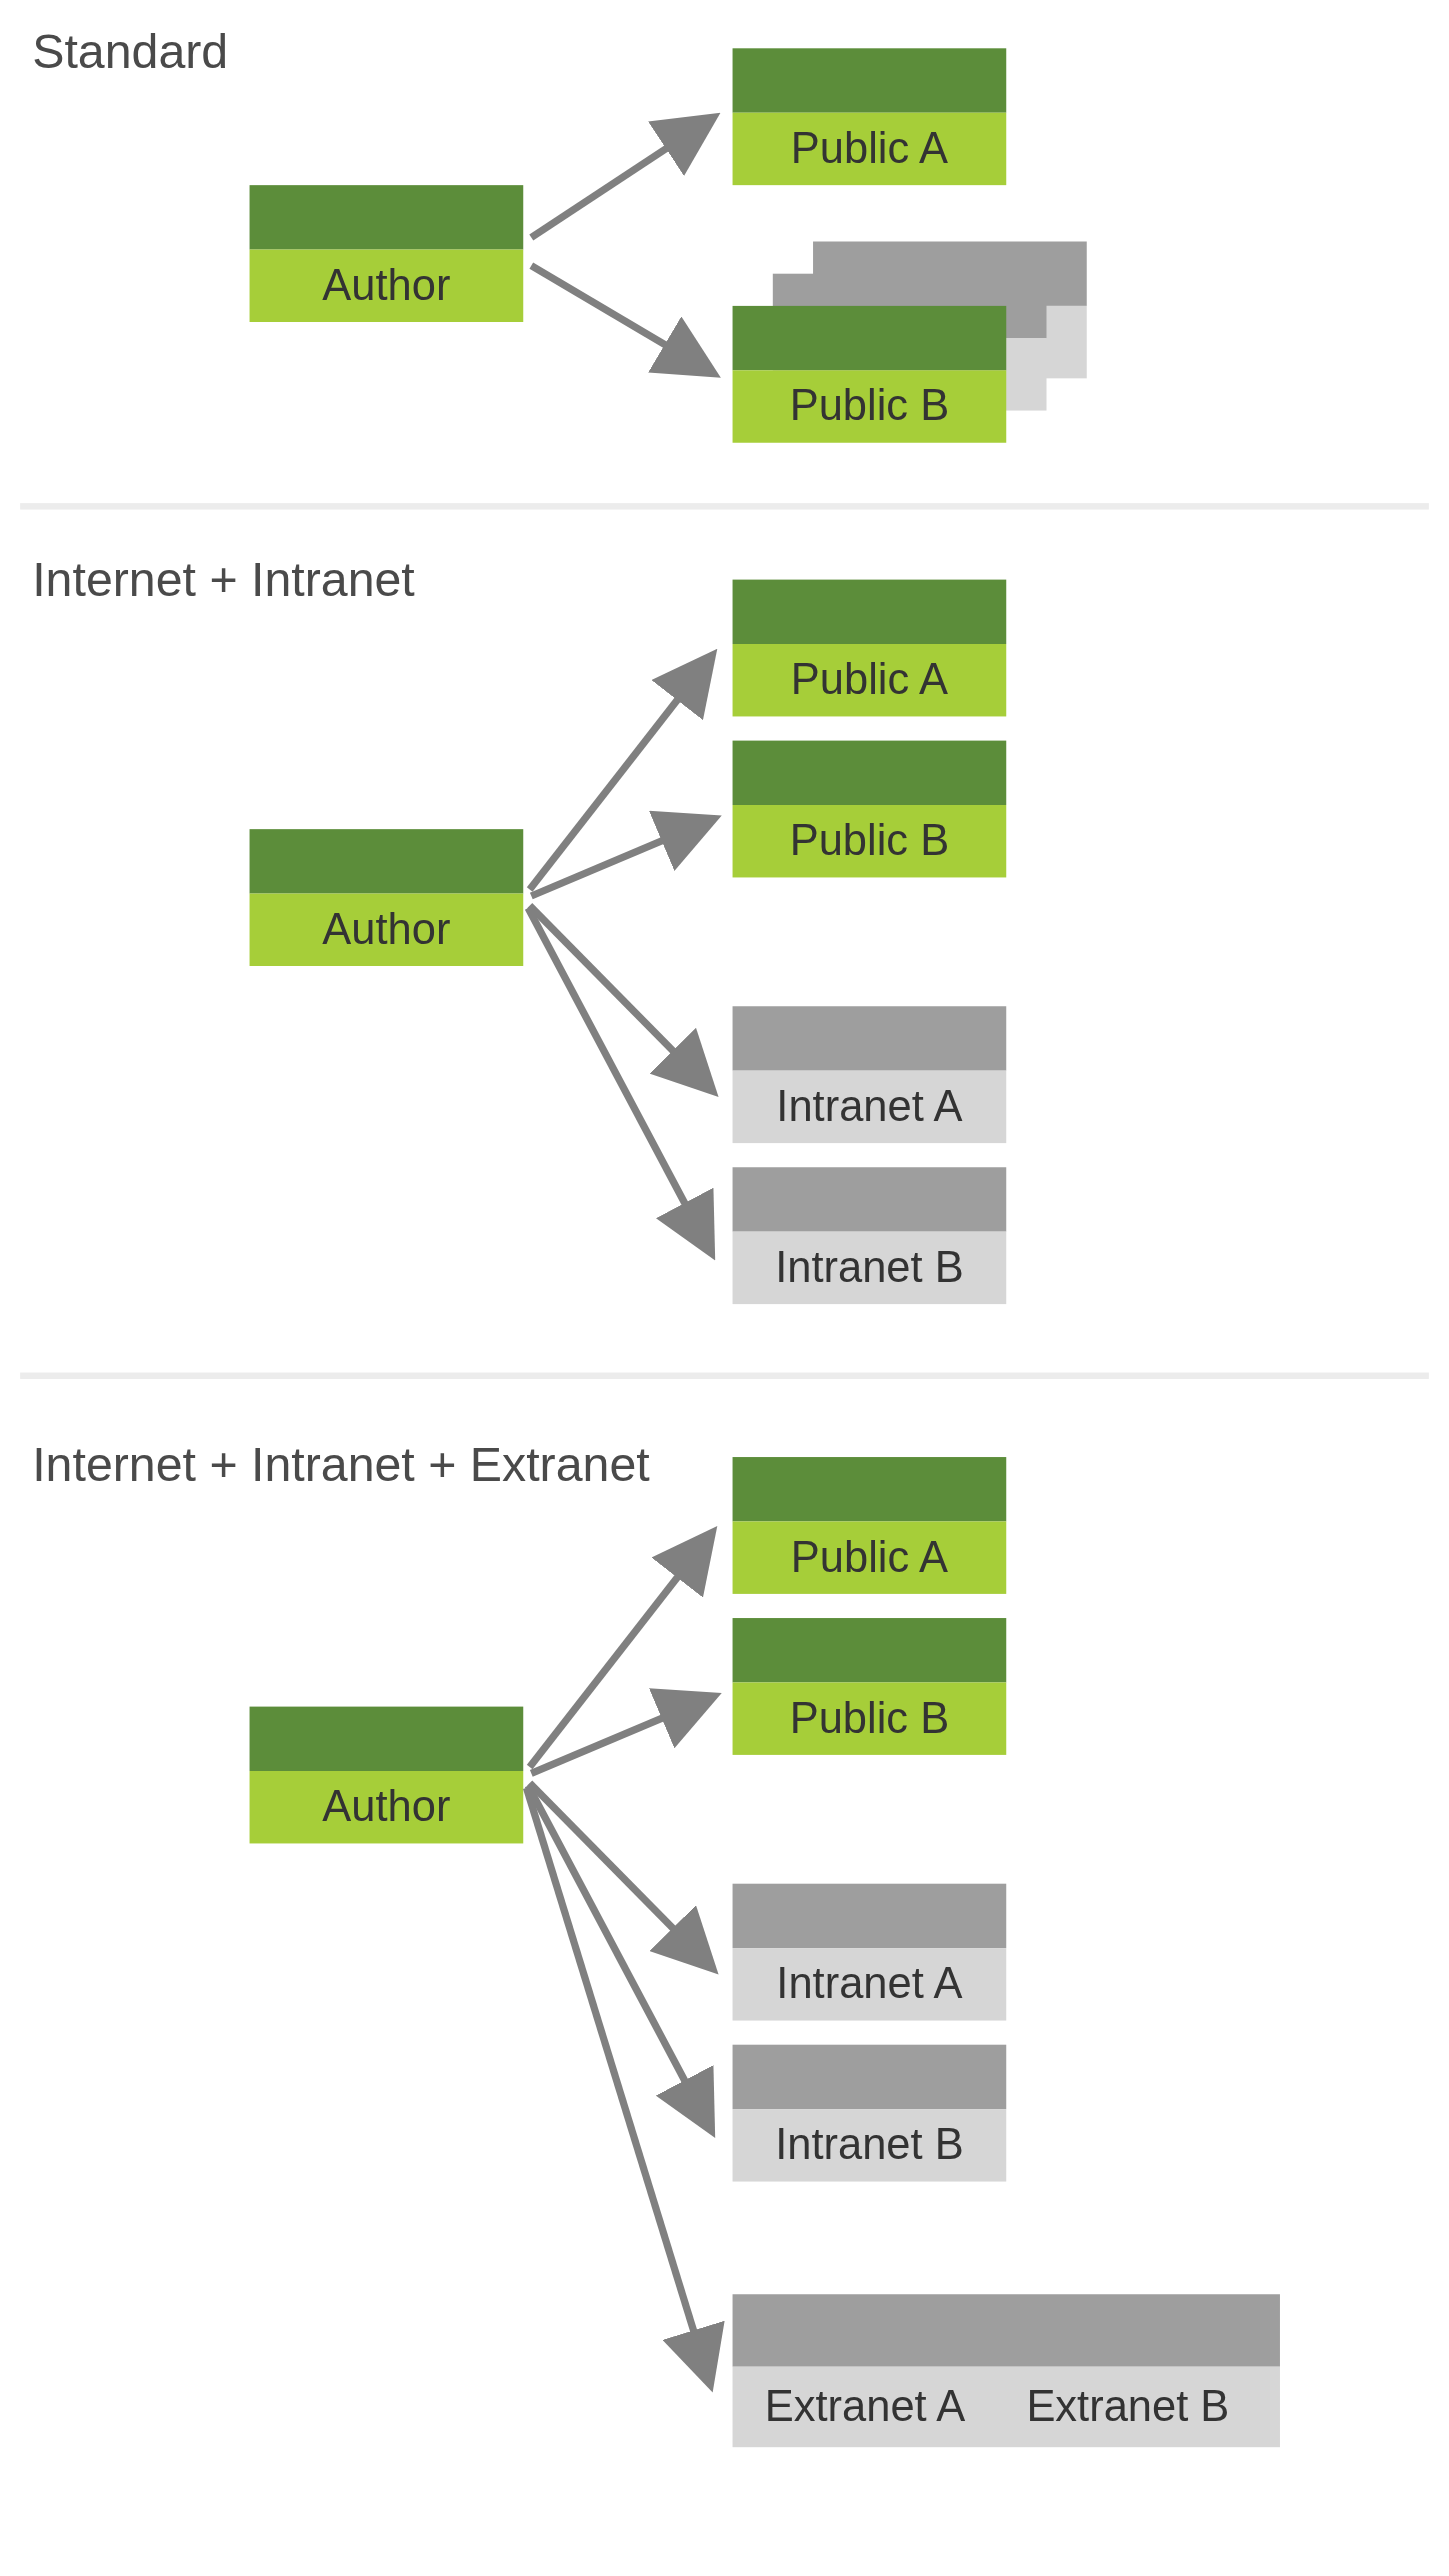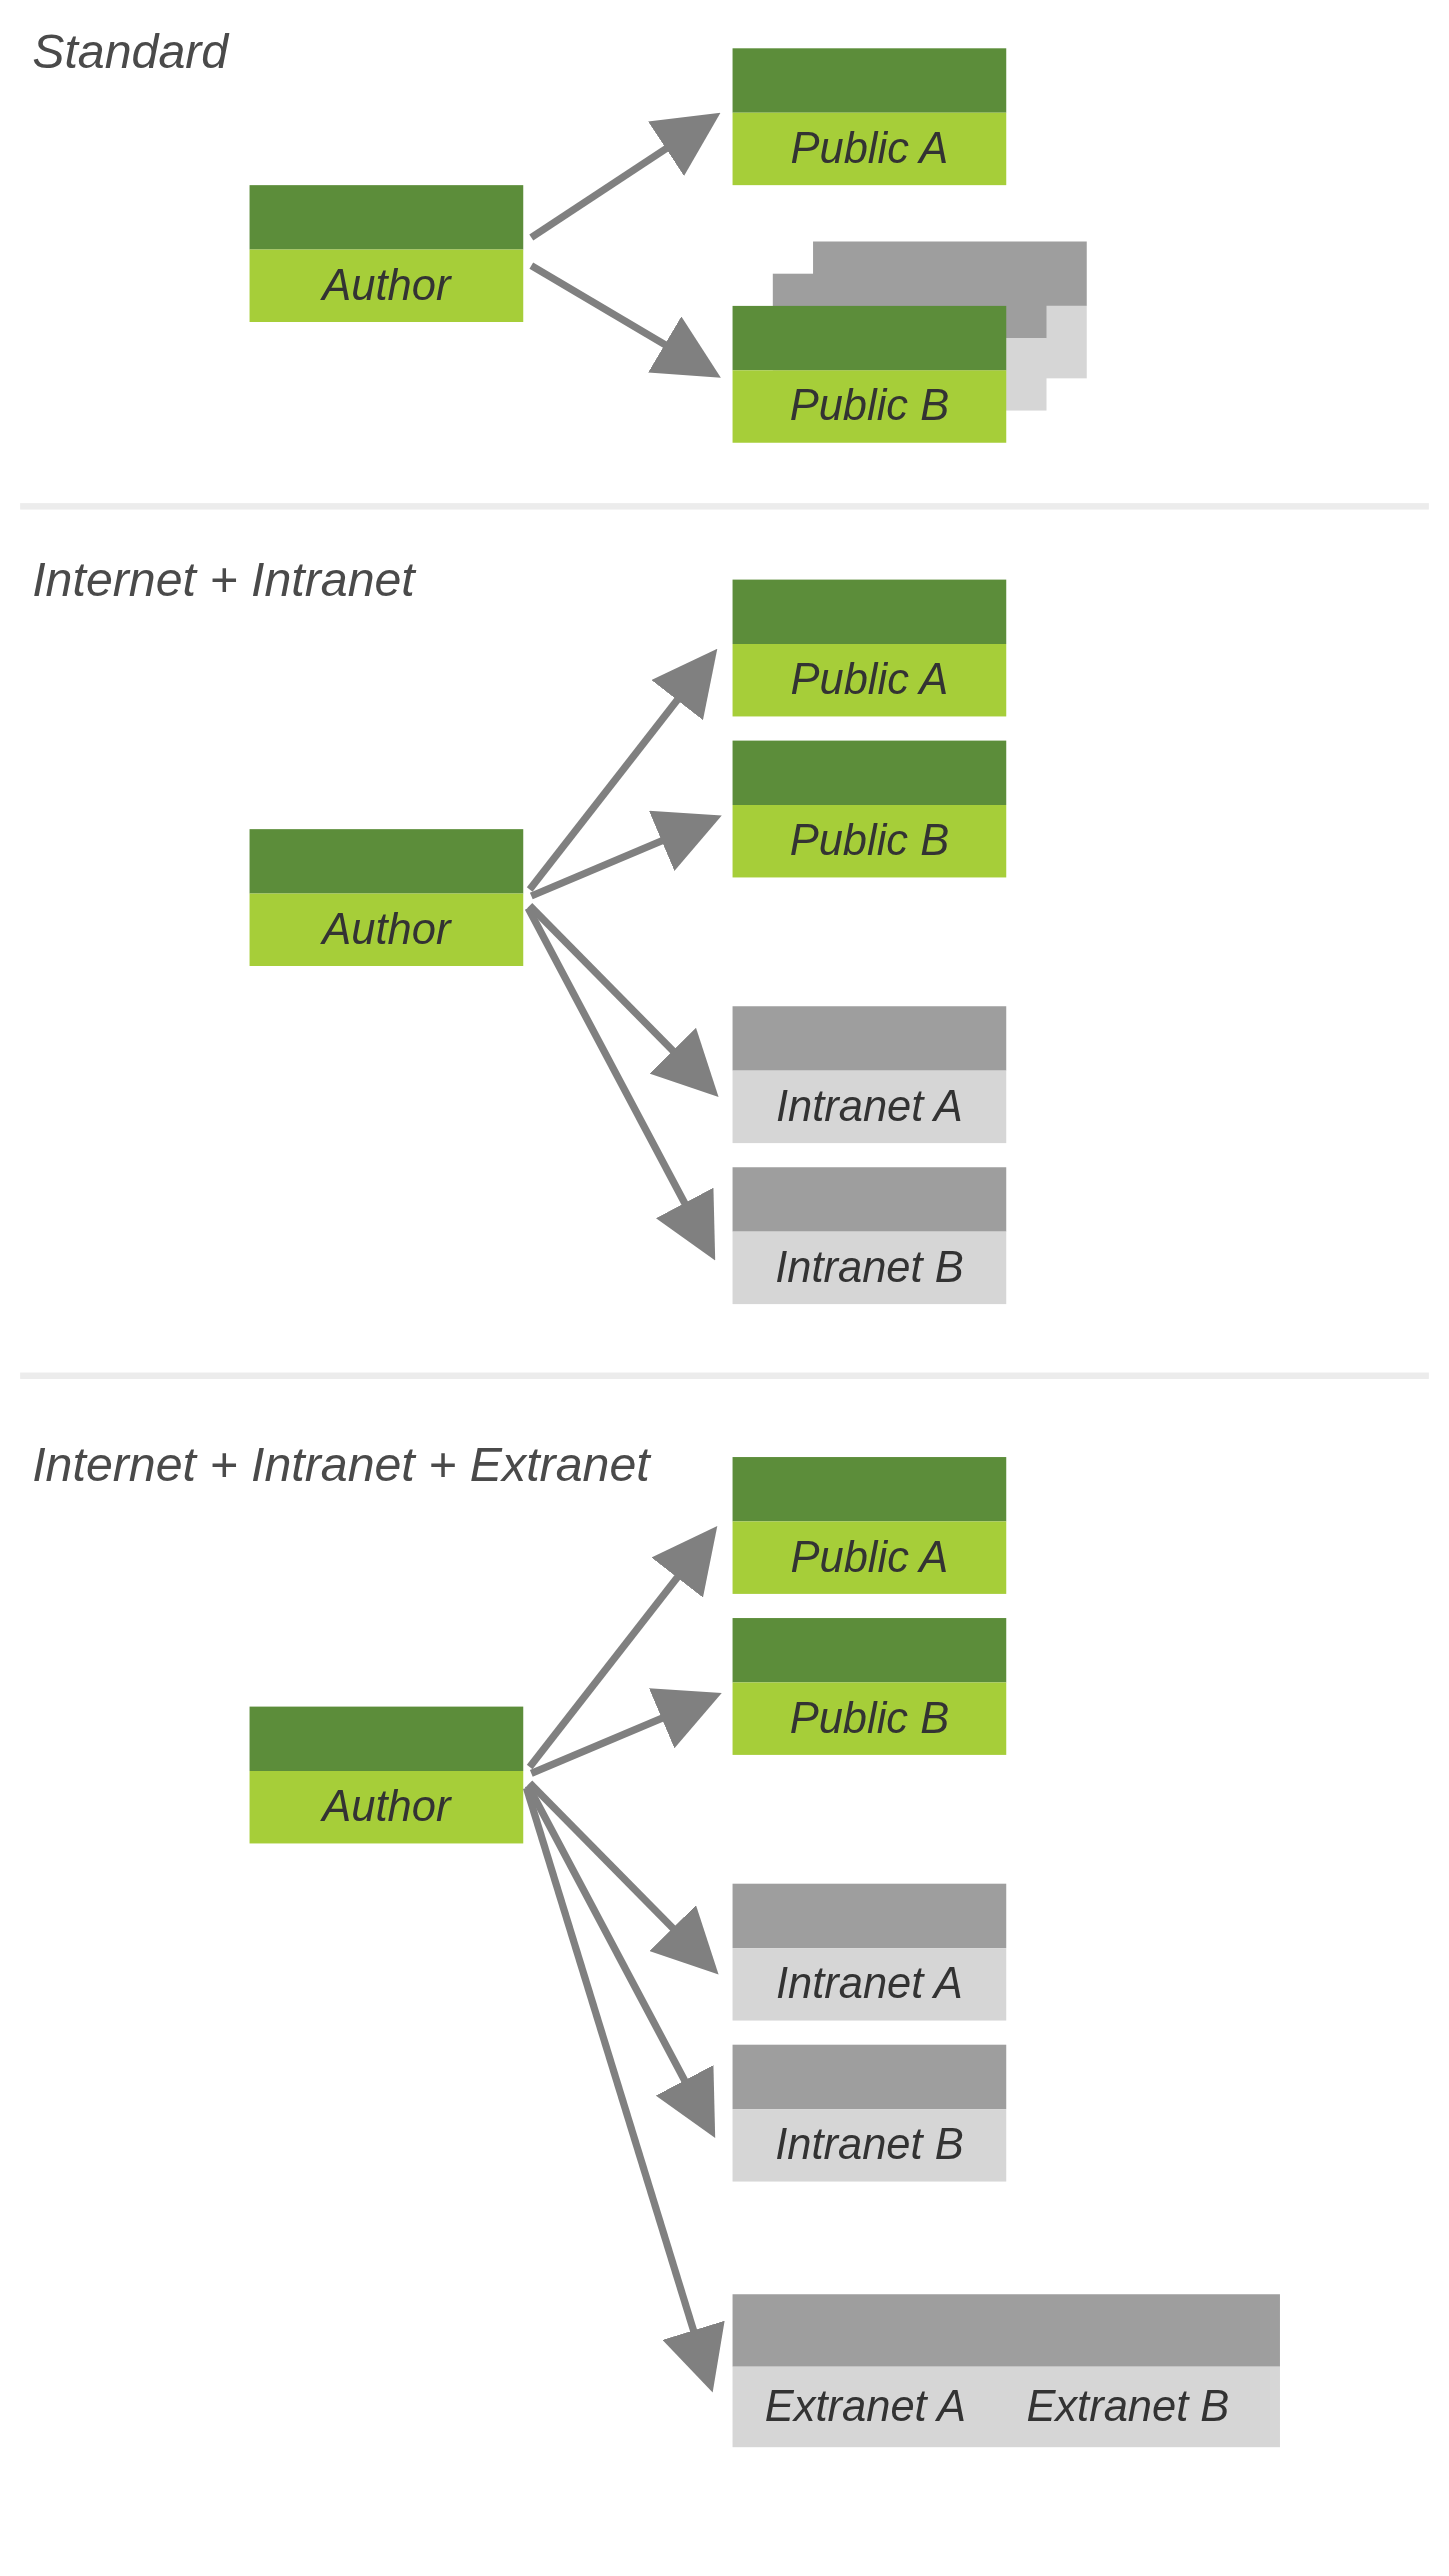--- a/index.html
+++ b/index.html
@@ -7,21 +7,20 @@
     padding: 0;
     background: #ffffff;
     font-family: "Segoe UI", "Helvetica Neue", Arial, sans-serif;
     font-weight: 300;
   }
   .page {
     width: 1449px;
     height: 2482px;
     position: relative;
     box-sizing: border-box;
-    font-style: italic;
   }
   svg.diagram {
     width: 1449px;
     height: 2576px;
     display: block;
   }
   .heading {
     font-size: 60px;
     fill: #4a4a4a;
     font-weight: 300;

